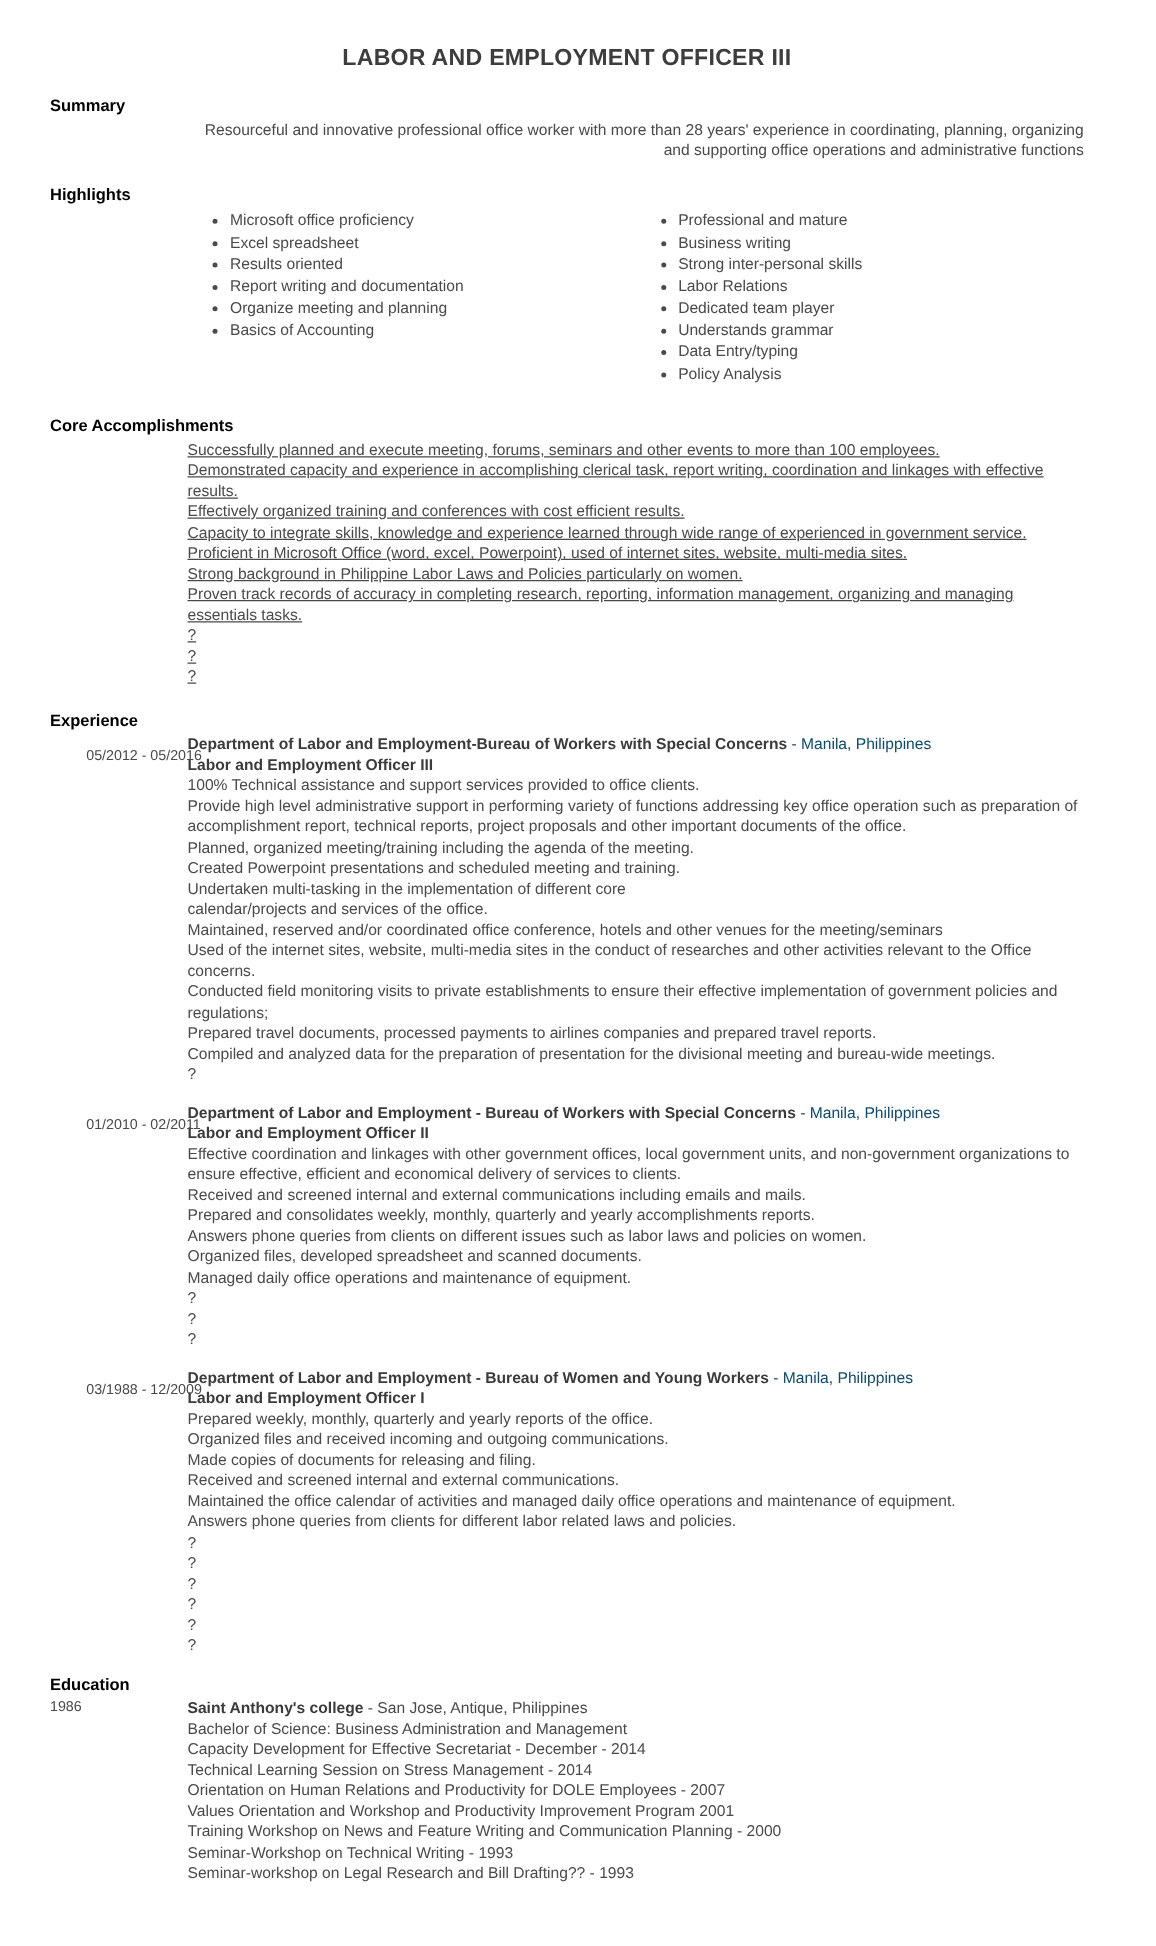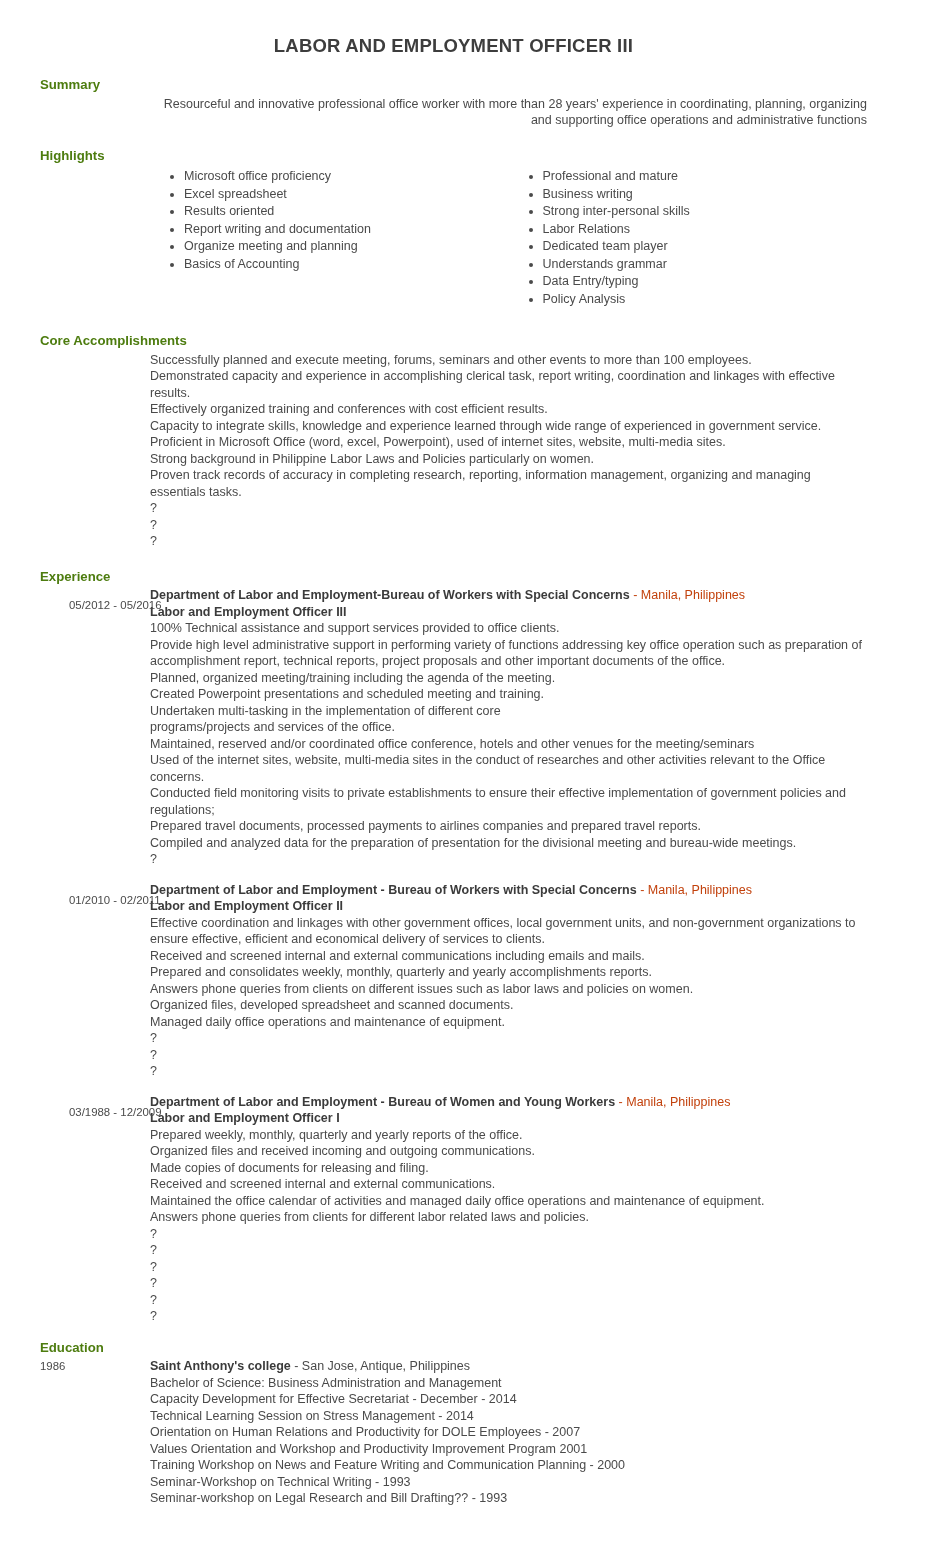--- a/index.html
+++ b/index.html
@@ -30,21 +30,21 @@
     margin: 8px 0 18px 0;
   }
   .section {
     display: block;
     position: relative;
     margin-bottom: 2px;
   }
   .section-head {
     font-weight: bold;
     font-size: 13.2px;
-    color: #4d7c0f;
+    color: #000000;
     margin: 0 0 2px 0;
   }
   .para {
     margin: 0 0 0 0;
     color: #4a4a4a;
   }
   .summary-text {
     margin-left: 110px;
     max-width: 730px;
     text-align: right;
@@ -66,20 +66,21 @@
   ul.bullets li {
     margin: 0 0 1px 0;
     color: #4a4a4a;
   }
   .accomp-list {
     margin-left: 110px;
     max-width: 740px;
   }
   .accomp-list .para {
     margin-bottom: 0;
+    text-decoration: underline;
   }
   .qmark {
     color: #4a4a4a;
   }
   .job {
     position: relative;
     margin-bottom: 14px;
     min-height: 20px;
   }
   .job-dates {
@@ -94,21 +95,21 @@
   .job-body {
     margin-left: 110px;
     max-width: 740px;
   }
   .job-org {
     font-weight: bold;
     color: #3b3b3b;
   }
   .job-loc {
     font-weight: normal;
-    color: #c2410c;
+    color: #0c4a6e;
   }
   .job-role {
     font-weight: bold;
     color: #3b3b3b;
   }
   .edu-row {
     position: relative;
     min-height: 20px;
   }
   .edu-year {
@@ -202,21 +203,21 @@
         <div class="job">
           <div class="job-dates">05/2012 - 05/2016</div>
           <div class="job-body">
             <div class="para"><span class="job-org">Department of Labor and Employment-Bureau of Workers with Special Concerns</span><span class="job-loc"> - Manila, Philippines</span></div>
             <div class="para job-role">Labor and Employment Officer III</div>
             <div class="para">100% Technical assistance and support services provided to office clients.</div>
             <div class="para">Provide high level administrative support in performing variety of functions addressing key office operation such as preparation of accomplishment report, technical reports, project proposals and other important documents of the office.</div>
             <div class="para">Planned, organized meeting/training including the agenda of the meeting.</div>
             <div class="para">Created Powerpoint presentations and scheduled meeting and training.</div>
             <div class="para">Undertaken multi-tasking in the implementation of different core</div>
-            <div class="para">programs/projects and services of the office.</div>
+            <div class="para">calendar/projects and services of the office.</div>
             <div class="para">Maintained, reserved and/or coordinated office conference, hotels and other venues  for the meeting/seminars</div>
             <div class="para">Used of the internet sites, website, multi-media sites in the conduct of researches and other activities relevant to the Office concerns.</div>
             <div class="para">Conducted field monitoring visits to private establishments to ensure their effective implementation of government policies and regulations;</div>
             <div class="para">Prepared travel documents, processed payments to airlines companies and prepared travel reports.</div>
             <div class="para">Compiled and analyzed data for the preparation of presentation for the divisional meeting and bureau-wide meetings.</div>
             <div class="para qmark">?</div>
           </div>
         </div>
         <div class="job">
           <div class="job-dates">01/2010 - 02/2011</div>

